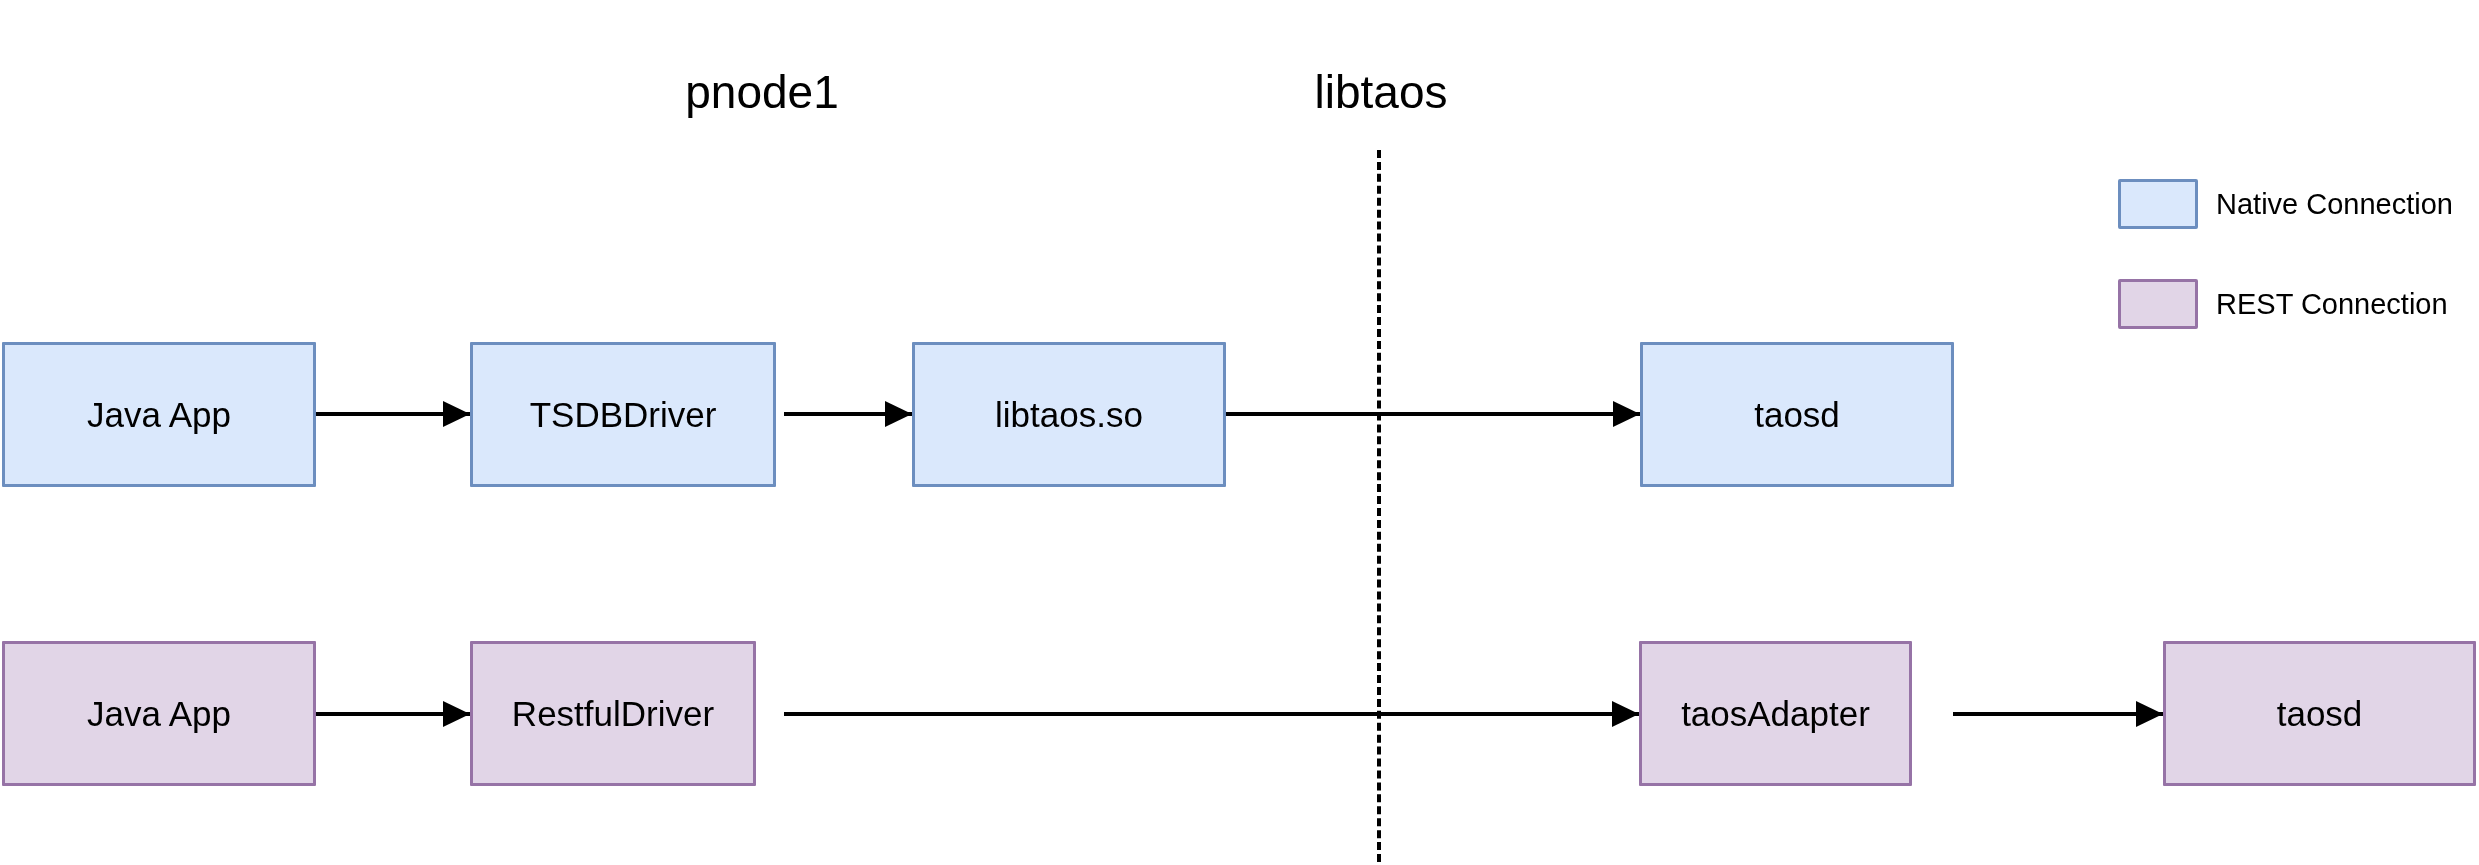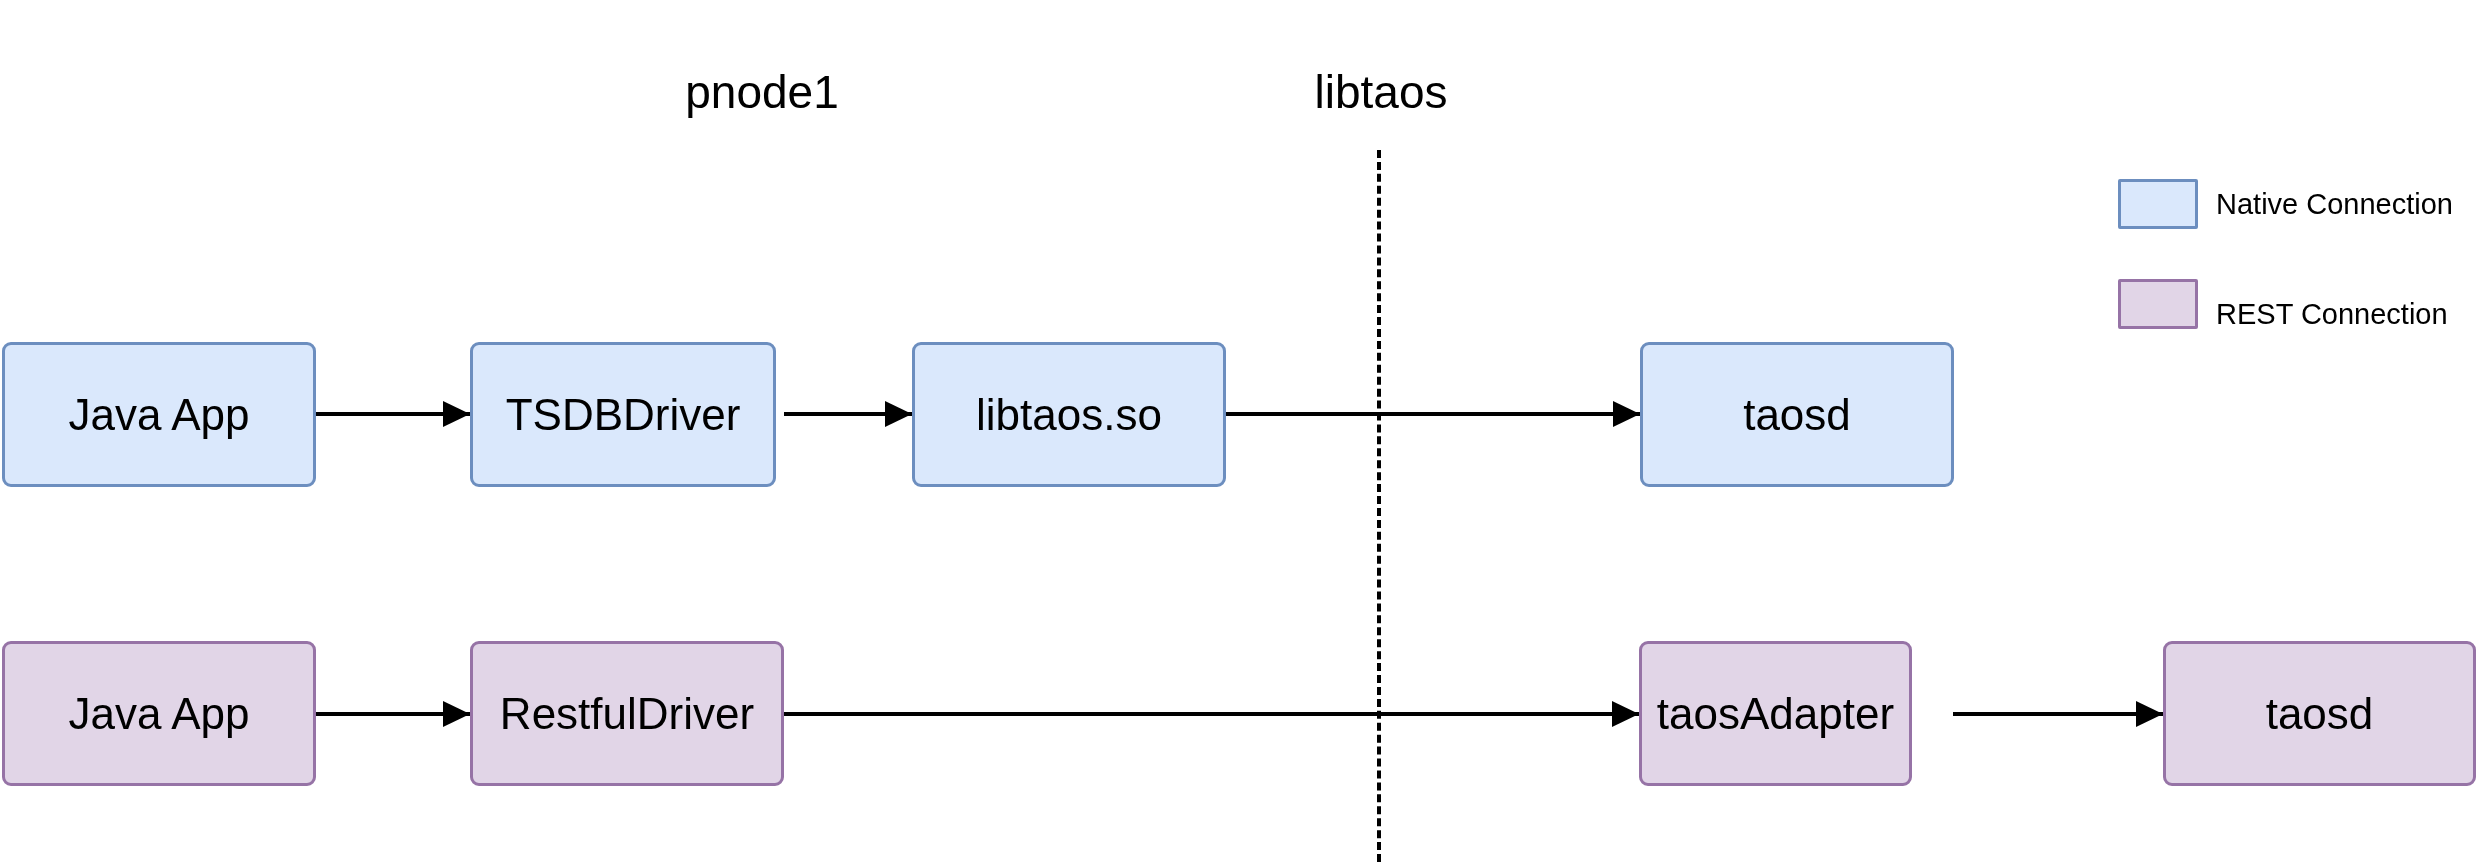--- a/index.html
+++ b/index.html
@@ -37,25 +37,25 @@
     width: 0;
     border-left: 4px dashed var(--arrow, #000000);
   }
 
   
   .node {
     position: absolute;
     height: 145px;
     box-sizing: border-box;
     border: 3px solid;
-    border-radius: 9px;
+    border-radius: 1px;
     display: flex;
     align-items: center;
     justify-content: center;
-    font-size: 44px;
+    font-size: 35px;
     white-space: nowrap;
   }
   .node.native {
     background: var(--native-fill, #dae8fc);
     border-color: var(--native-stroke, #6c8ebf);
   }
   .node.rest {
     background: var(--rest-fill, #e1d5e7);
     border-color: var(--rest-stroke, #9673a6);
   }
@@ -105,21 +105,21 @@
     left: 2216px;
     height: 50px;
     display: flex;
     align-items: center;
     font-size: 29px;
     white-space: nowrap;
     color: var(--text, #000000);
     text-align: right;
   }
   .legend-label.native { top: 179px; }
-  .legend-label.rest   { top: 289px; }
+  .legend-label.rest   { top: 279px; }
 </style>
 </head>
 <body>
 
 <div class="canvas">
 
   <div class="zone-label" style="left:762px">pnode1</div>
   <div class="zone-label" style="left:1381px">libtaos</div>
 
   <div class="dashline"></div>
@@ -137,21 +137,21 @@
     <span>taosd</span>
   </div>
 
   <div class="arrow" style="left:316px; top:412px; width:154px"></div>
   <div class="arrow" style="left:784px; top:412px; width:128px"></div>
   <div class="arrow" style="left:1226px; top:412px; width:414px"></div>
 
   <div class="node rest" style="left:2px; top:641px; width:314px">
     <span>Java App</span>
   </div>
-  <div class="node rest" style="left:470px; top:641px; width:314px">
+  <div class="node rest" style="left:470px; top:641px; width:286px">
     <span>RestfulDriver</span>
   </div>
   <div class="node rest" style="left:1639px; top:641px; width:273px">
     <span>taosAdapter</span>
   </div>
   <div class="node rest" style="left:2163px; top:641px; width:313px">
     <span>taosd</span>
   </div>
 
   <div class="arrow" style="left:316px; top:712px; width:154px"></div>

